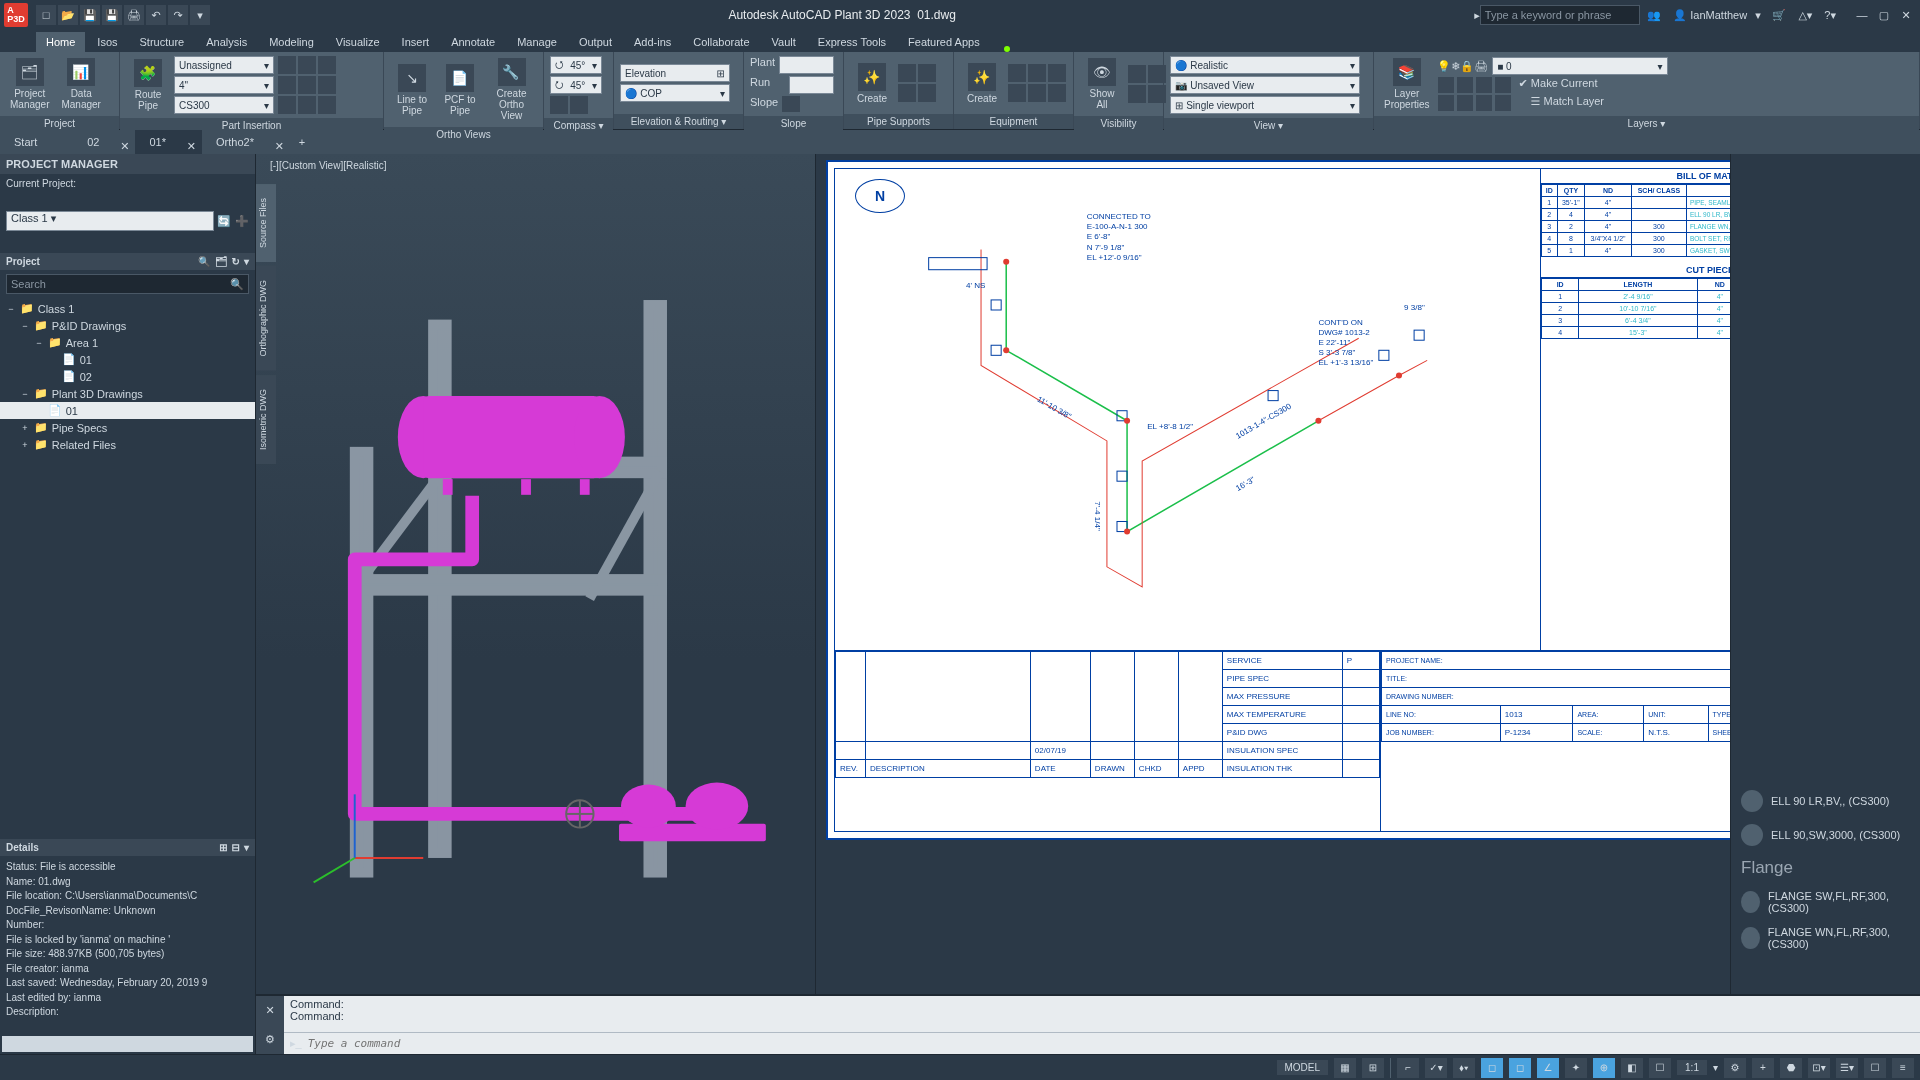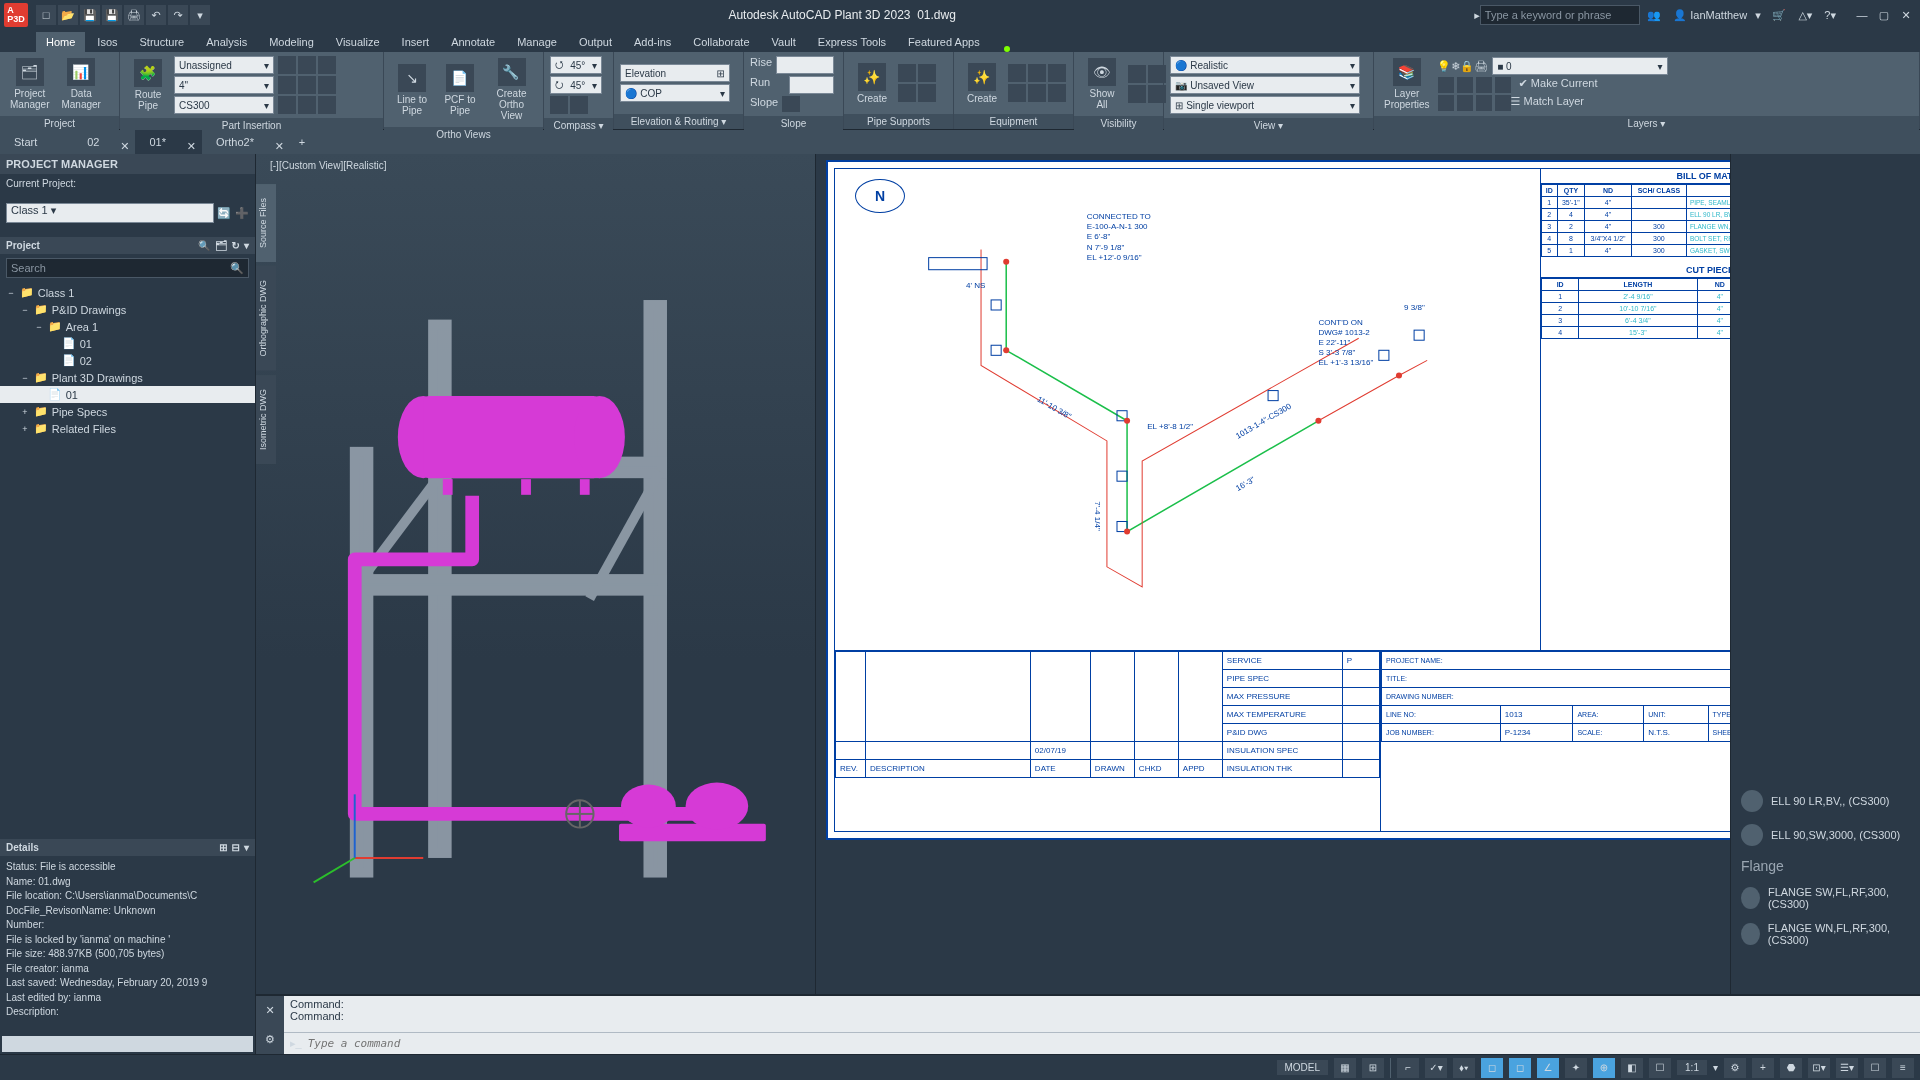--- a/index.html
+++ b/index.html
@@ -42,21 +42,21 @@
 .doctab .close { position: absolute; right: 6px; top: 4px; font-size: 11px; }
 .doctab-add { width: 24px; text-align: center; cursor: pointer; }
 
 
 .main { position: absolute; top: 154px; bottom: 26px; left: 0; right: 0; display: flex; }
 
 
 .pm { width: 256px; background: #2b3947; border-right: 1px solid #1e2832; display: flex; flex-direction: column; }
 .pm-head { background: #3a4856; padding: 4px 6px; font-size: 11px; font-weight: bold; display:flex;align-items:center;}
 .pm-sub { padding: 4px 6px; font-size: 10px; }
-.pm-combo { margin: 10px 6px; display: flex; align-items: center; gap: 4px; }
+.pm-combo { margin: 18px 6px; display: flex; align-items: center; gap: 4px; }
 .pm-combo select, .pm-combo .sel { flex: 1; background: #e8ecef; color: #2b3947; border: 1px solid #7a8896; height: 20px; font-size: 11px; padding: 0 4px; }
 .pm-section { background: #3a4856; padding: 3px 6px; font-size: 10px; font-weight: bold; margin-top: 4px; display:flex;align-items:center;justify-content:space-between;}
 .pm-section .tools { display:flex;gap:4px;font-size:10px;}
 .pm-search { margin: 4px 6px; background: #1e2832; border: 1px solid #4a5866; height: 20px; display:flex;align-items:center;padding:0 4px;color:#8a96a2;}
 .tree { padding: 2px 0; font-size: 11px; overflow:auto; height: 220px; }
 .tree-item { padding: 2px 6px; display: flex; align-items: center; gap: 4px; cursor: pointer; white-space:nowrap;}
 .tree-item.selected { background: #e8ecef; color: #2b3947; }
 .tree-item .tw { width: 10px; text-align: center; font-size: 9px; }
 .indent1 { padding-left: 20px; } .indent2 { padding-left: 34px; } .indent3 { padding-left: 48px; }
 
@@ -105,21 +105,21 @@
 .cmdline .left-icons { width:28px; background:#3a4856; display:flex;flex-direction:column;align-items:center;justify-content:space-around;color:#cfd8e0;}
 .cmdline .body { flex:1; display:flex; flex-direction:column;}
 .cmd-hist { flex:1; padding:2px 6px; color:#2b3947; font-family: Consolas,monospace; font-size:11px;}
 .cmd-input { height:22px; border-top:1px solid #b0bac4; display:flex; align-items:center; padding:0 6px; gap:6px;}
 .cmd-input input { flex:1; border:none; background:transparent; font-family:Consolas,monospace; font-size:11px; font-style:italic; color:#6a7682;}
 
 
 .right-palette { position: absolute; top: 0; right: 0; width: 190px; bottom: 0; background: #2b3947; border-left: 1px solid #1e2832; padding-top: 630px;}
 .rp-item { display:flex; align-items:center; gap:8px; padding:6px 10px; font-size:11px; cursor:pointer;}
 .rp-item .thumb { width:22px;height:22px;background:#50616f;border-radius:50%;}
-.rp-head { padding:6px 10px; font-size:14px; color:#9aa6b2;}
+.rp-head { padding:6px 10px; font-size:17px; color:#9aa6b2;}
 
 
 .statusbar { position: absolute; bottom: 0; left: 0; right: 0; height: 26px; background: #2b3947; border-top: 1px solid #1e2832; display: flex; align-items: center; justify-content: flex-end; gap: 6px; padding: 0 6px; font-size: 10px; }
 .statusbar .sbtn { width: 22px; height: 20px; background: #3a4856; display:flex;align-items:center;justify-content:center; cursor:pointer;}
 .statusbar .sbtn.on { background:#4aa3df;}
 .statusbar .badge { background:#3a4856; padding:2px 8px;}
 
 .iso-svg { position:absolute; inset:0; }
 </style>
 </head>
@@ -284,21 +284,21 @@
             <span>▾</span>
           </div>
       </div>
     </div>
     <div class="panel-title"><span>Elevation &amp; Routing</span> ▾</div>
   </div>
   <div class="panel" style="width:100px">
     <div class="panel-body">
       <div class="vstack" style="width:84px">
         <div style="display:flex;gap:4px">
-            <span>Rise</span>
+            <span>Plant</span>
             <div class="rcombo" style="flex:1"></div>
           </div>
         <div style="display:flex;gap:19px">
             <span>Run</span>
             <div class="rcombo" style="flex:1"></div>
           </div>
         <div style="display:flex;gap:4px">
             <span>Slope</span>
             <div class="sm" style="width:18px;height:16px;background:#3a4856"></div>
           </div>
@@ -390,21 +390,21 @@
         </div>
         <div style="display:flex;gap:8px">
           <div style="display:flex;gap:3px">
               <div class="sm" style="width:16px;height:16px;background:#3a4856"></div>
               <div class="sm" style="width:16px;height:16px;background:#3a4856"></div>
               <div class="sm" style="width:16px;height:16px;background:#3a4856"></div>
               <div class="sm" style="width:16px;height:16px;background:#3a4856"></div>
             </div>
           <span>✔ <span>Make Current</span></span>
         </div>
-        <div style="display:flex;gap:0">
+        <div style="display:flex;gap:20px">
           <div style="display:flex;gap:3px">
               <div class="sm" style="width:16px;height:16px;background:#3a4856"></div>
               <div class="sm" style="width:16px;height:16px;background:#3a4856"></div>
               <div class="sm" style="width:16px;height:16px;background:#3a4856"></div>
               <div class="sm" style="width:16px;height:16px;background:#3a4856"></div>
             </div>
           <span>☰ <span>Match Layer</span></span>
         </div>
       </div>
     </div>

